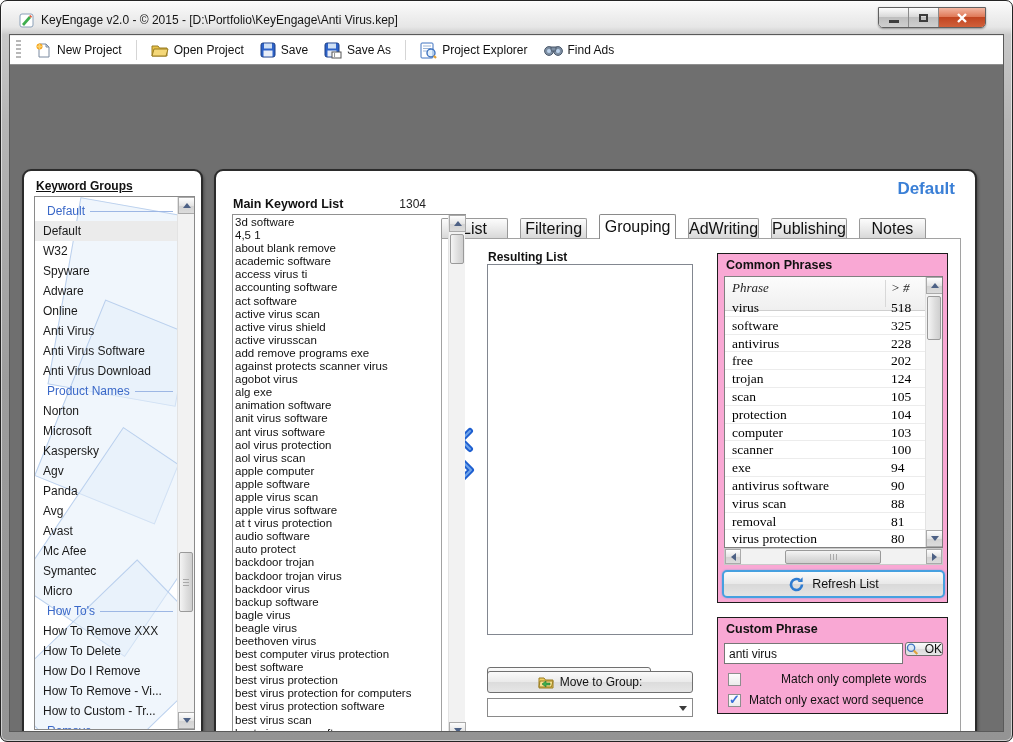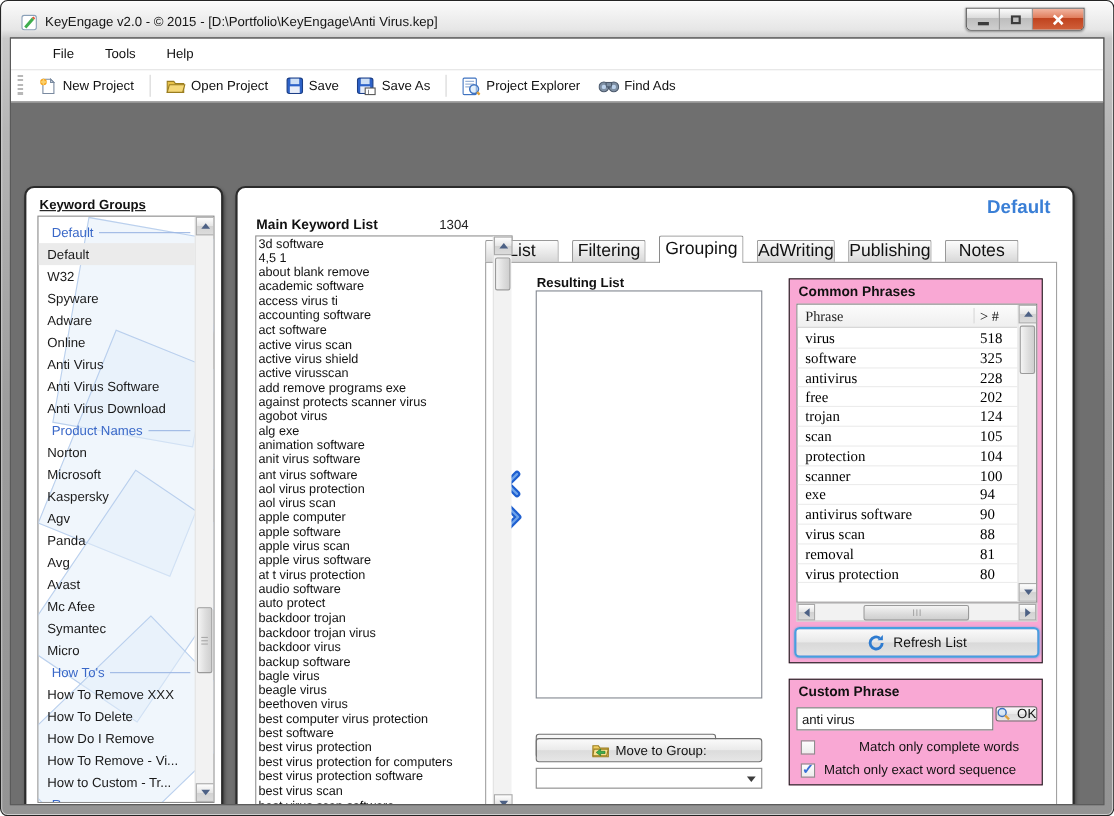--- a/index.html
+++ b/index.html
@@ -89,21 +89,21 @@
   .combo { position:absolute; left:45px; top:459px; width:206px; height:19px; border:1px solid #8a8a8a; background:#fff; }
   .combo-arrow { position:absolute; right:5px; top:7px; width:0; height:0; border:4px solid transparent; border-top:5px solid #3c3c3c; }
 
   
   .groupbox { position:absolute; background:#f9a8d4; border:1px solid #1c1c1c; }
   .gb-phrases { left:275px; top:14px; width:231px; height:350px; }
   .gb-custom { left:275px; top:378px; width:231px; height:97px; }
   .gb-title { position:absolute; left:8px; top:4px; font-size:12.5px; font-weight:bold; color:#111; }
 
   .ph-table { position:absolute; left:6px; top:22px; width:219px; height:272px; border:1px solid #808080; background:#fff; overflow:hidden; }
-  .ph-head { position:absolute; left:0; top:0; right:17px; height:21px; background:linear-gradient(#fcfcfc,#efefef); border-bottom:1px solid #cfcfcf; font-family:"Liberation Serif",serif; font-size:13px; color:#222; }
+  .ph-head { position:absolute; left:0; top:0; right:17px; height:34px; background:linear-gradient(#fcfcfc,#efefef); border-bottom:1px solid #cfcfcf; font-family:"Liberation Serif",serif; font-size:13px; color:#222;font-style:italic; }
   .ph-head .c1 { position:absolute; left:7px; top:3px; }
   .ph-head .c2 { position:absolute; left:166px; top:3px; }
   .ph-head .cdiv { position:absolute; left:160px; top:3px; bottom:3px; width:1px; background:#d8d8d8; }
   .ph-rows { position:absolute; left:0; top:22px; right:17px; bottom:0; font-family:"Liberation Serif",serif; font-size:13.5px; color:#000; }
   .ph-row { height:17.8px; position:relative; border-bottom:1px solid #ececec; }
   .ph-row .pc1 { position:absolute; left:7px; top:1px; white-space:nowrap; }
   .ph-row .pc2 { position:absolute; left:166px; top:1px; }
   .ph-hscroll { position:absolute; left:6px; top:294px; width:219px; height:17px; background:#f2f2f2; border:1px solid #c9c9c9; }
   .btn-refresh { position:absolute; left:4px; top:316px; width:223px; height:28px; border:2px solid #46a0e0; border-radius:5px;
     background:linear-gradient(#fafafa,#e9e9e9 48%,#d9d9d9 52%,#e4e4e4); display:flex; align-items:center; justify-content:center; gap:7px;
@@ -142,25 +142,20 @@
         </div>
       <div class="wc-btn close">
         <svg width="12" height="12" viewBox="0 0 12 12">
             <path d="M2 2 L10 10 M10 2 L2 10" stroke="#fff" stroke-width="2.4"></path>
           </svg>
       </div>
     </div>
 
     <div class="client">
 
-      <div class="menubar">
-        <span class="menu-item">File</span>
-        <span class="menu-item">Tools</span>
-        <span class="menu-item">Help</span>
-      </div>
 
       <div class="toolbar">
         <div class="tb-grip"></div>
         <div class="tb-btn">
           <svg width="17" height="17" viewBox="0 0 17 17">
               <path d="M4 2 h7 l3 3 v10 h-10 z" fill="#fff" stroke="#7a8aa0"></path>
               <path d="M11 2 l3 3 h-3 z" fill="#dce4ee" stroke="#7a8aa0"></path>
               <circle cx="4.5" cy="4.5" r="3" fill="#f6a41f"></circle>
               <path d="M4.5 1 l1 2.4 2.4 1.1 -2.4 1.1 -1 2.4 -1-2.4 -2.4-1.1 2.4-1.1z" fill="#fbd06a"></path>
             </svg>
@@ -417,20 +412,24 @@
                     </div>
                     <div class="ph-row">
                       <span class="pc1">scan</span>
                       <span class="pc2">105</span>
                     </div>
                     <div class="ph-row">
                       <span class="pc1">protection</span>
                       <span class="pc2">104</span>
                     </div>
                     <div class="ph-row">
+                      <span class="pc1">computer</span>
+                      <span class="pc2">103</span>
+                    </div>
+                    <div class="ph-row">
                       <span class="pc1">scanner</span>
                       <span class="pc2">100</span>
                     </div>
                     <div class="ph-row">
                       <span class="pc1">exe</span>
                       <span class="pc2">94</span>
                     </div>
                     <div class="ph-row">
                       <span class="pc1">antivirus software</span>
                       <span class="pc2">90</span>

